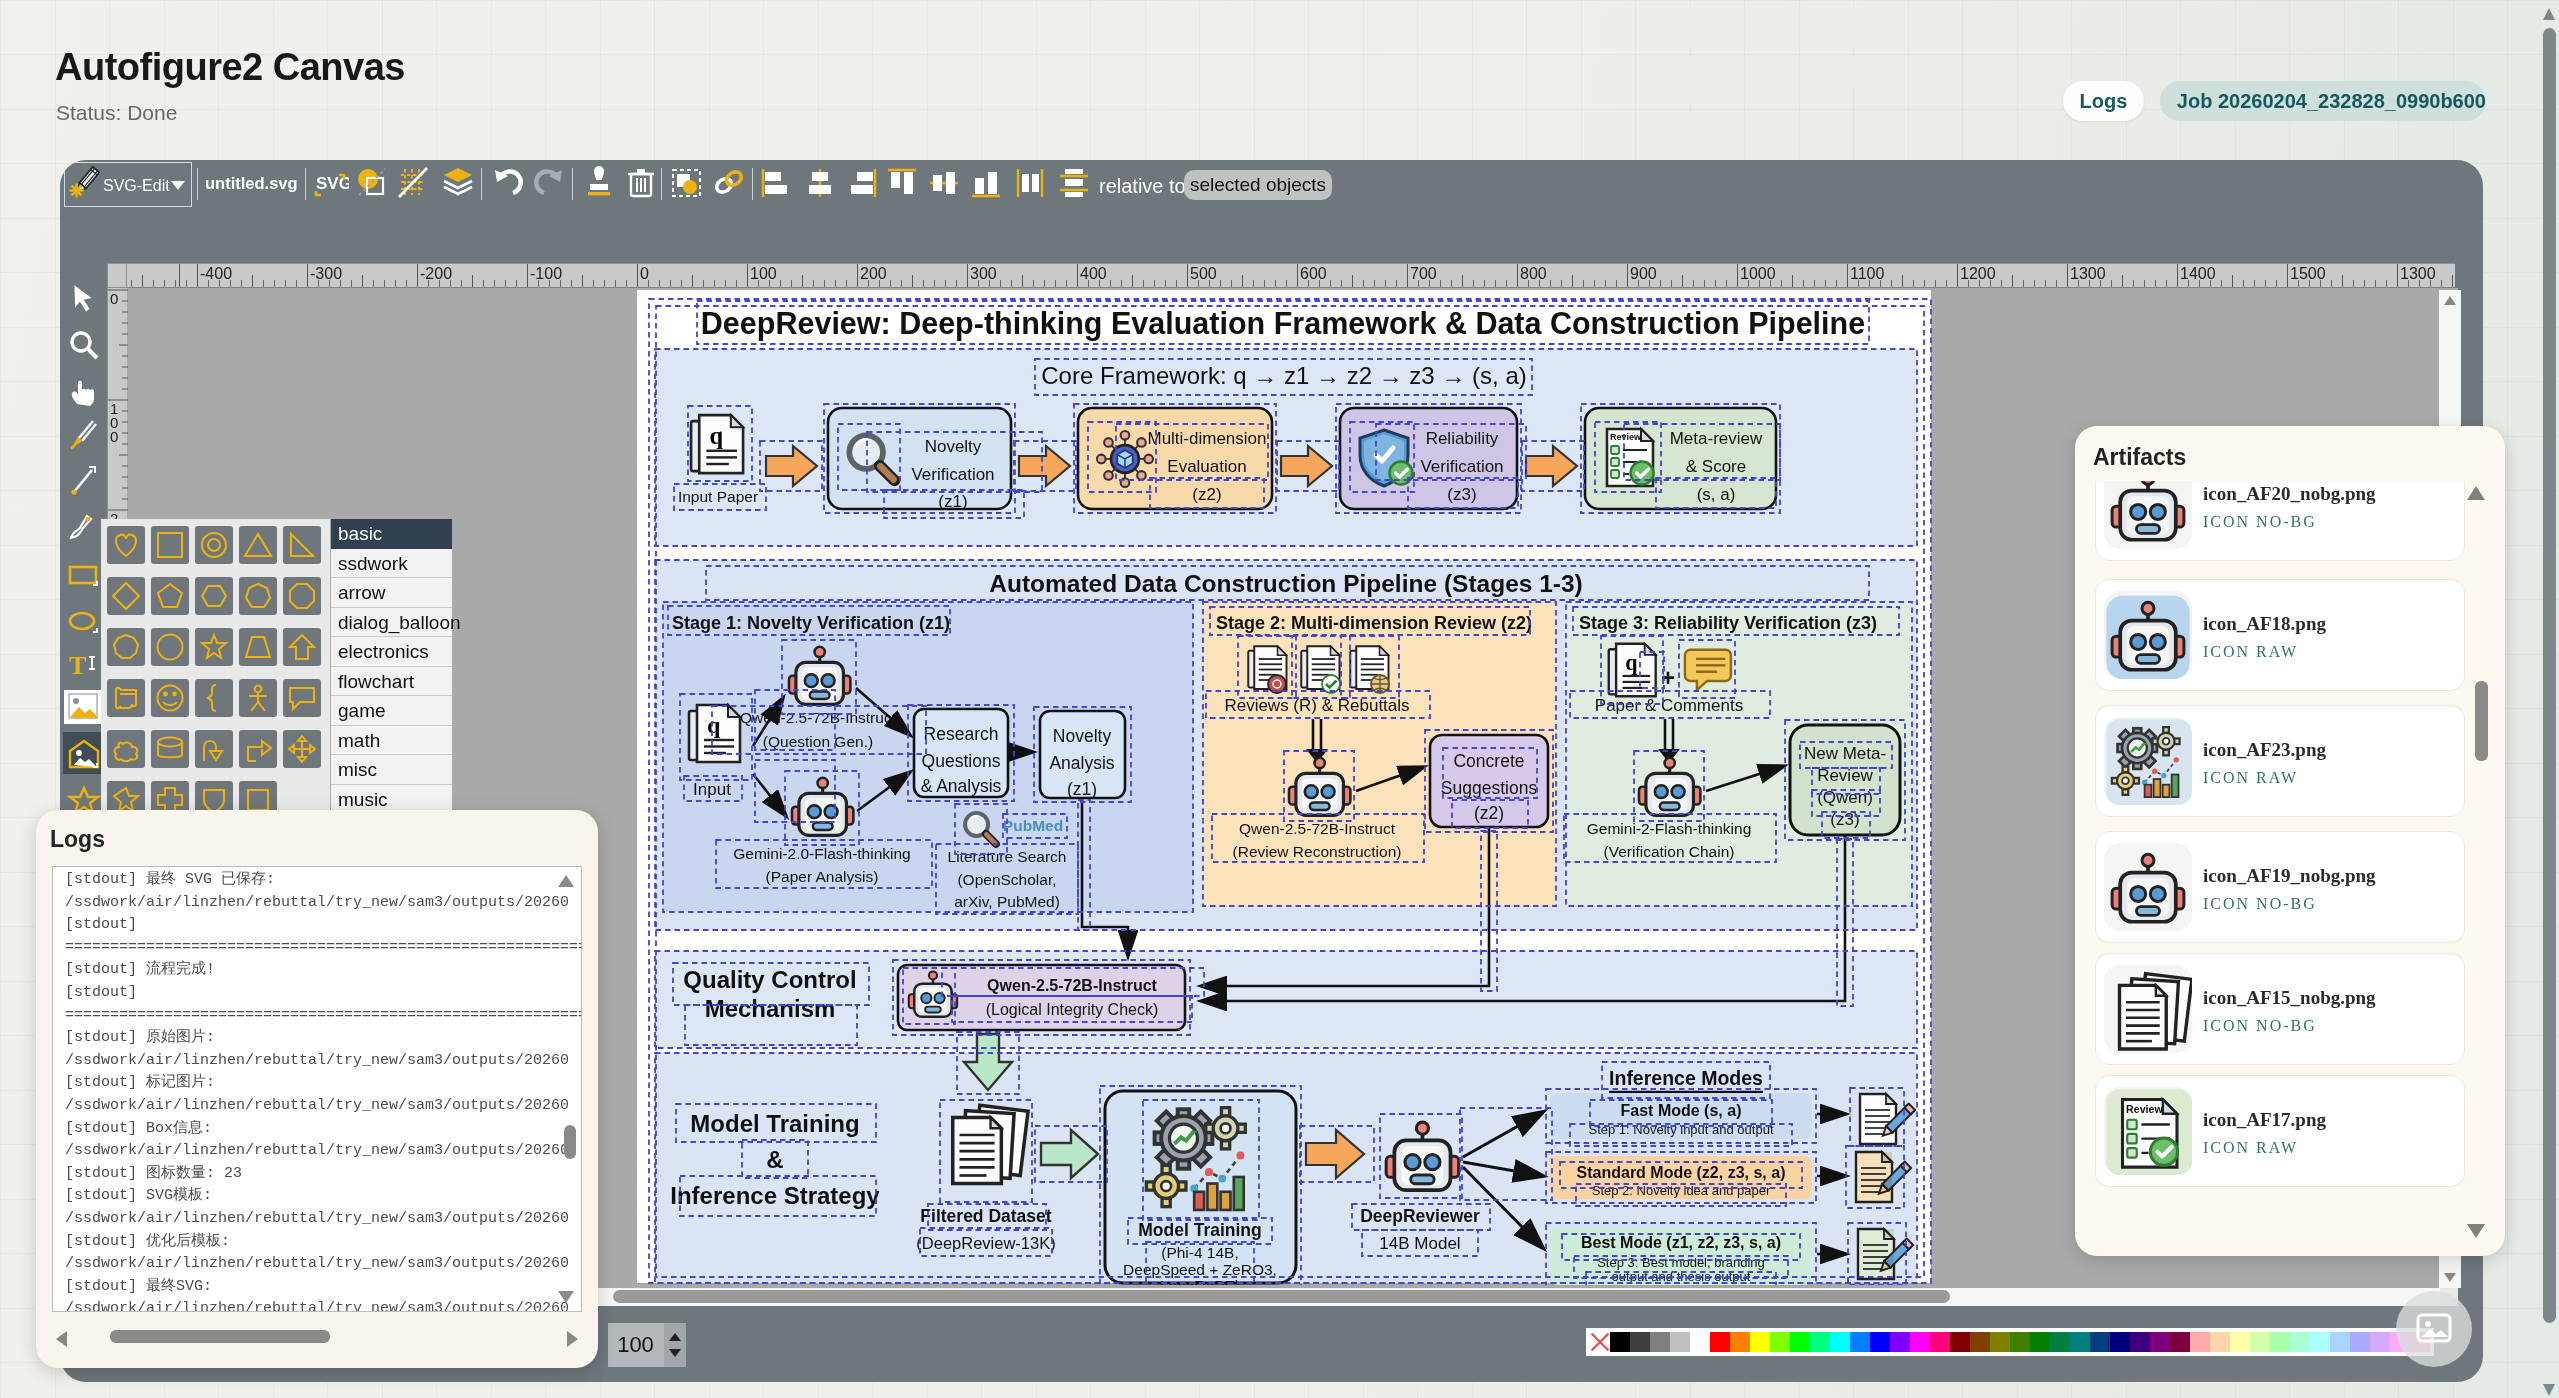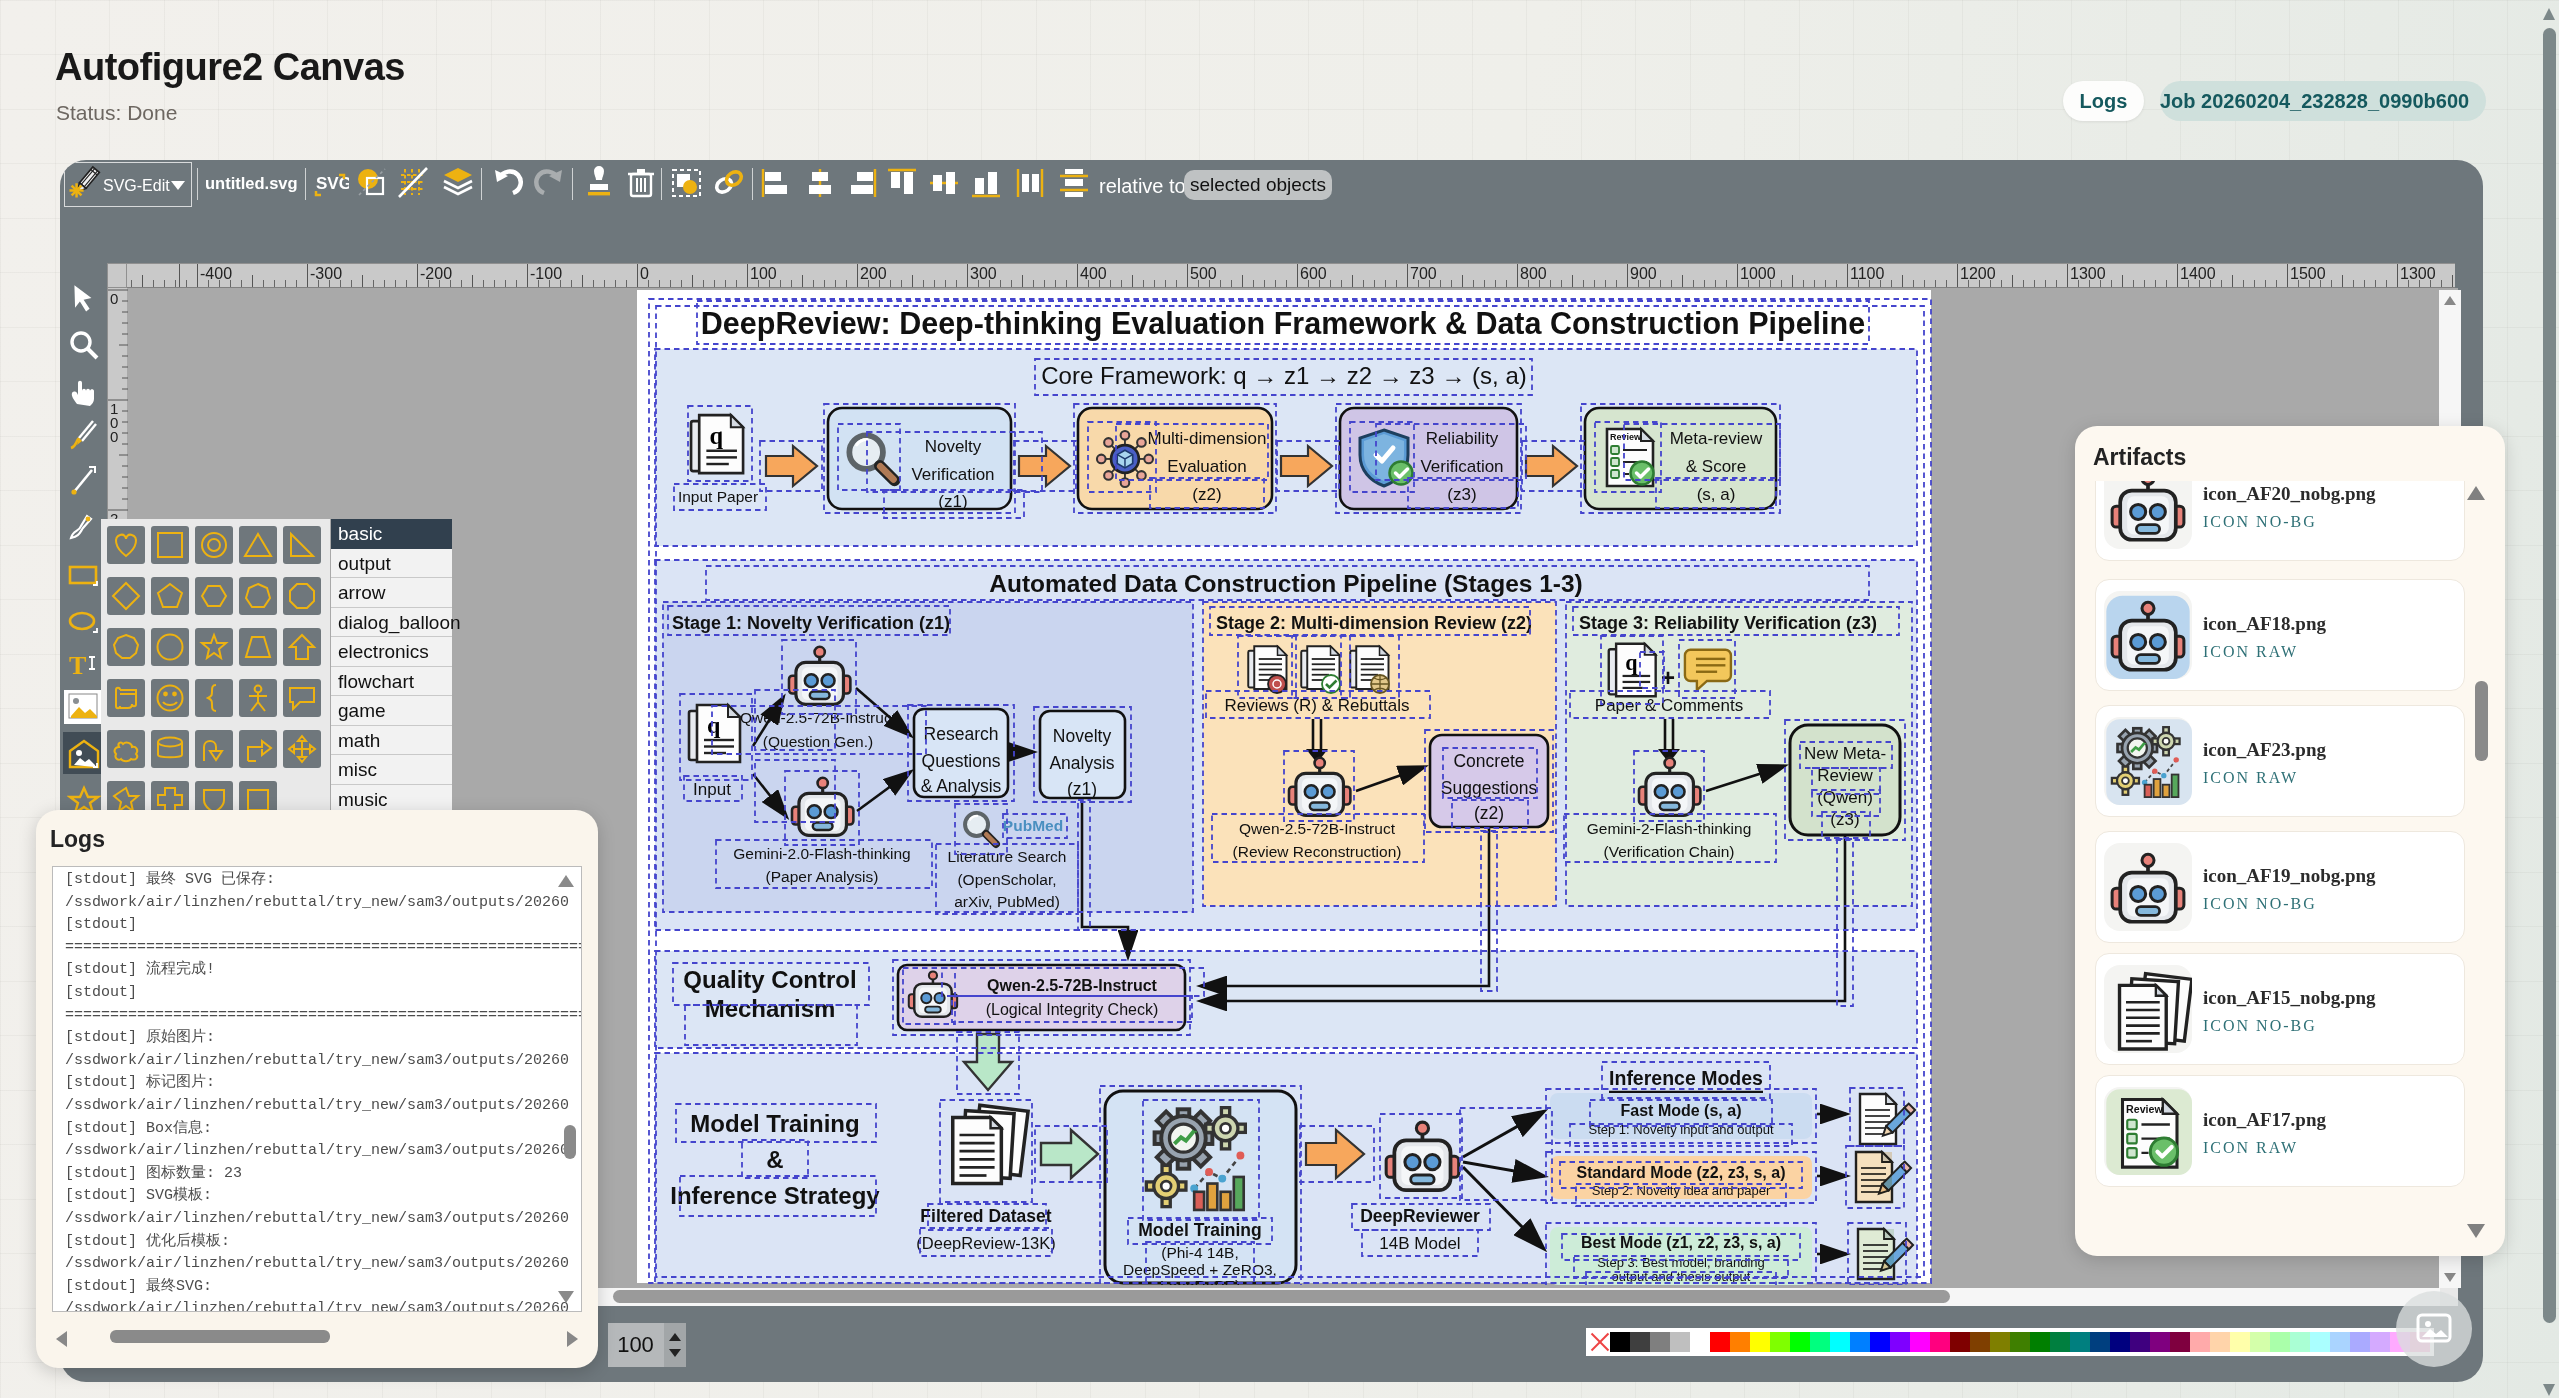--- a/index.html
+++ b/index.html
@@ -8,21 +8,21 @@
   font-family:"Liberation Sans", sans-serif;
   background:
     repeating-linear-gradient(to right, rgba(90,90,80,0.055) 0 1px, transparent 1px 54.5px),
     repeating-linear-gradient(to bottom, rgba(90,90,80,0.055) 0 1px, transparent 1px 54.5px),
     linear-gradient(100deg, #f2f0ec 0%, #efefea 55%, #e3e9e4 100%);
 }
 .abs { position:absolute; }
 #title { left:55px; top:46px; font-size:38px; font-weight:bold; color:#191919; letter-spacing:-0.5px;}
 #status { left:56px; top:101px; font-size:21px; color:#6d6761; }
 #logsbtn { left:2063px; top:81px; width:81px; height:40px; background:#fdfdfc; border-radius:21px; color:#15595e; font-weight:bold; font-size:20px; text-align:center; line-height:40px; box-shadow:0 1px 3px rgba(0,0,0,0.08);}
-#jobpill { left:2160px; top:81px; width:326px; height:40px; background:#cfe0dc; border-radius:21px; color:#15595e; font-weight:bold; font-size:20px; text-align:left; line-height:40px; white-space:nowrap; }
+#jobpill { left:2160px; top:81px; width:326px; height:40px; background:#cfe0dc; border-radius:21px; color:#15595e; font-weight:bold; font-size:20px; text-align:right; line-height:40px; white-space:nowrap; }
 
 #editor { left:60px; top:160px; width:2423px; height:1222px; background:#6e777c; border-radius:26px; overflow:hidden; }
 
 #tb-logo { left:4px; top:2px; width:128px; height:45px; border:1px solid #d8dadb; color:#fff; font-size:18px; white-space:nowrap; }
 #tb-logo .lbl { position:absolute; left:38px; top:14px; font-size:16px; }
 #tb-logo .caret { position:absolute; right:6px; top:18px; width:0; height:0; border-left:7px solid transparent; border-right:7px solid transparent; border-top:9px solid #fff; }
 #tb-file { left:145px; top:14px; color:#fff; font-weight:bold; font-size:16.5px; }
 .tbsep { top:8px; width:1px; height:32px; background:#cfd2d3; }
 #tb-relative { left:1039px; top:15px; color:#fff; font-size:20px; }
 #tb-select { left:1124px; top:10px; width:148px; height:30px; background:#bfc2c3; color:#111; font-size:19px; text-align:center; line-height:30px;border-radius:10px; }
@@ -1018,21 +1018,21 @@
 <svg class="abs" style="left:97px;top:265px" width="32" height="32" viewBox="0 0 32 32" fill="none" stroke="#edb211" stroke-width="2">
         <path d="M6 6 H26 V16 C26 24 16 28 16 28 C16 28 6 24 6 16 Z"></path>
       </svg>
 <div class="shbtn" style="left:138px;top:262px;width:38px;height:38px"></div>
 <svg class="abs" style="left:141px;top:265px" width="32" height="32" viewBox="0 0 32 32" fill="none" stroke="#edb211" stroke-width="2">
         <rect x="6" y="6" width="20" height="20"></rect>
       </svg>
     </div>
   <div class="abs" id="cats">
     <div class="cat sel">basic</div>
-    <div class="cat">output</div>
+    <div class="cat">ssdwork</div>
     <div class="cat">arrow</div>
     <div class="cat">dialog_balloon</div>
     <div class="cat">electronics</div>
     <div class="cat">flowchart</div>
     <div class="cat">game</div>
     <div class="cat">math</div>
     <div class="cat">misc</div>
     <div class="cat">music</div>
   </div>
 

